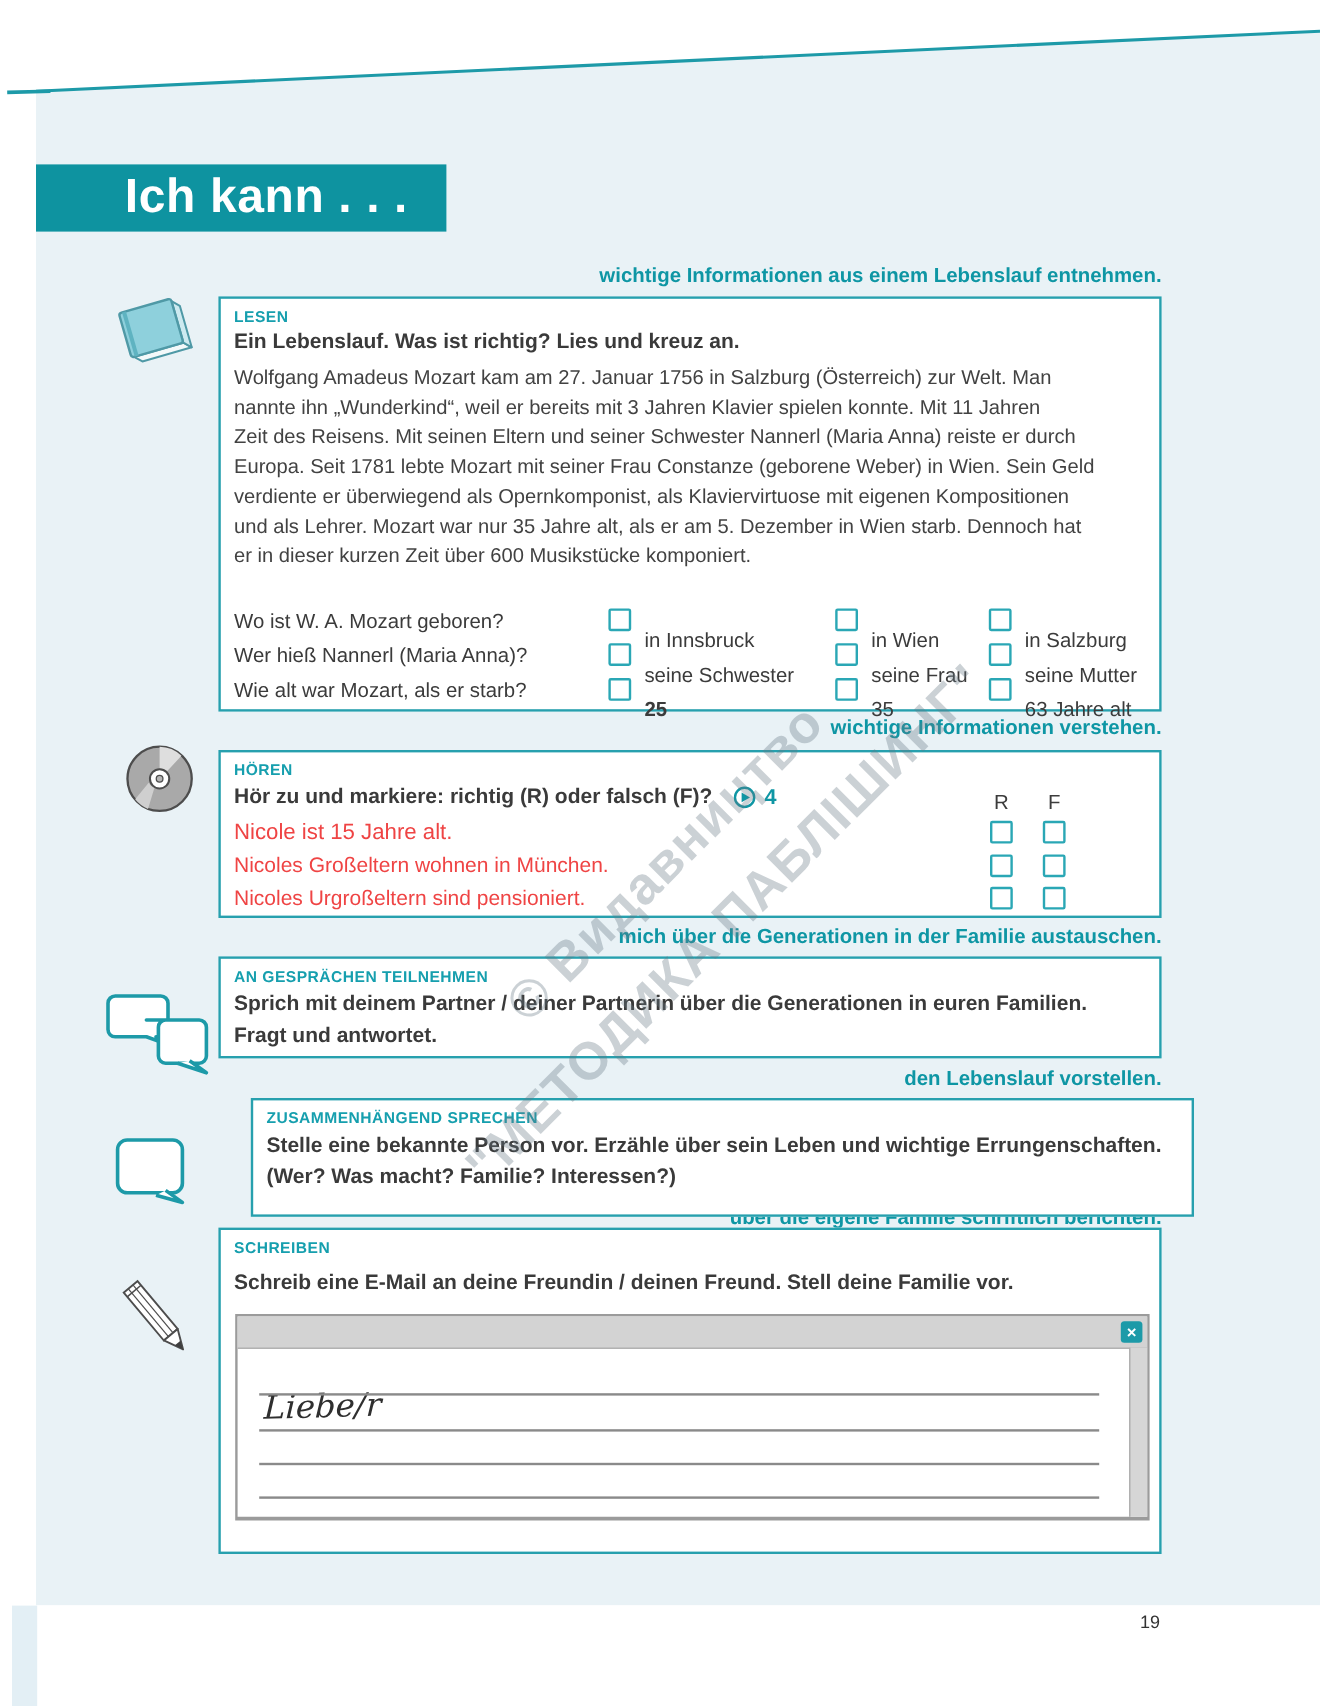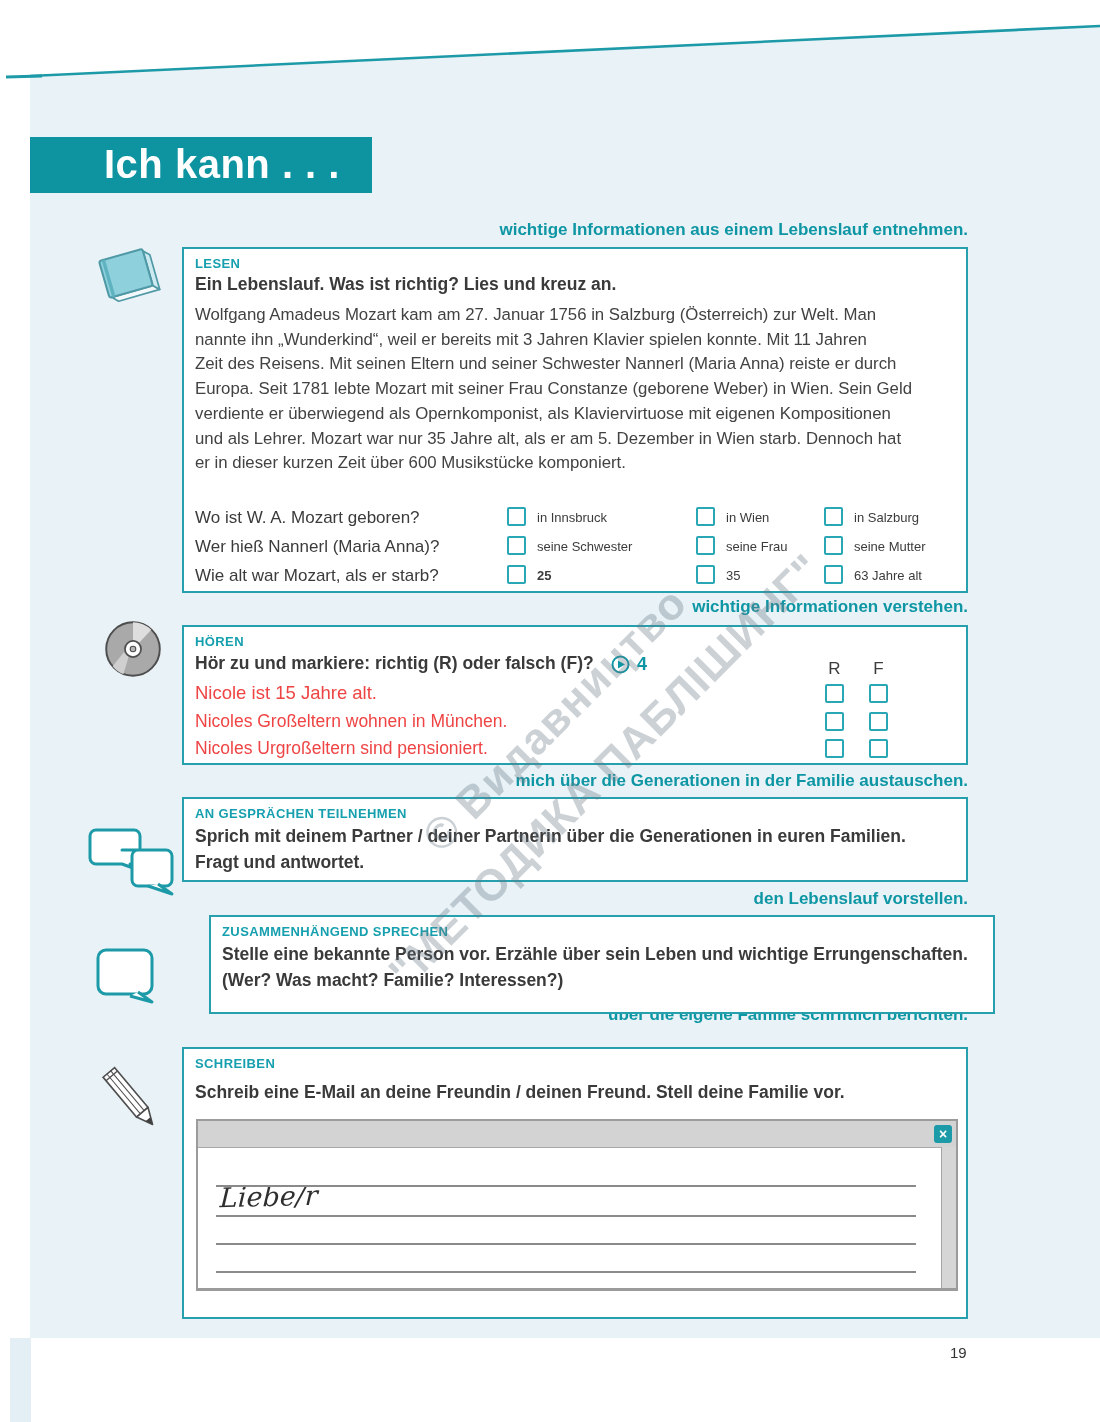--- a/index.html
+++ b/index.html
@@ -12,21 +12,21 @@
   .titlebox{position:absolute;left:30px;top:137px;width:342px;height:56px;background:#0e93a0;z-index:2;}
   .titlebox span{position:absolute;left:74px;top:5px;font-size:40px;font-weight:bold;color:#ffffff;letter-spacing:0.5px;}
   .strip{position:absolute;right:132px;font-size:17px;font-weight:bold;color:#0e96a4;z-index:2;white-space:nowrap;}
   .box{position:absolute;left:182px;width:786px;background:#ffffff;border:2px solid #27a0ae;box-sizing:border-box;z-index:2;}
   .seclabel{position:absolute;left:11px;top:7px;font-size:13px;font-weight:bold;color:#169fae;letter-spacing:0.4px;}
   .task{position:absolute;left:11px;font-size:17.5px;font-weight:bold;color:#3a3a3a;white-space:nowrap;}
   .parline{font-size:16.8px;color:#424242;line-height:24.7px;white-space:nowrap;}
   .cb{position:absolute;width:19px;height:19px;border:2px solid #2aa7b5;border-radius:2px;background:#fff;box-sizing:border-box;}
   .qrow{position:relative;height:29px;}
   .qrow .q{position:absolute;left:0;top:3px;font-size:17px;}
-  .qrow .o{position:absolute;top:5px;font-size:13px;white-space:nowrap;}
+  .qrow .o{position:absolute;top:19px;font-size:17px;white-space:nowrap;}
   .stmt{position:absolute;left:11px;font-size:17.5px;color:#ef4444;white-space:nowrap;}
   .rfhead{position:absolute;width:19px;text-align:center;font-size:17px;color:#3c3c3c;}
   .icon{position:absolute;z-index:2;}
   .watermark{position:absolute;left:250px;top:545px;width:660px;height:400px;z-index:5;pointer-events:none;
         display:flex;flex-direction:column;align-items:center;justify-content:center;
         transform:rotate(-45deg);font-weight:bold;color:rgba(104,119,131,0.34);}
   .watermark .w1{font-size:44px;letter-spacing:1px;white-space:nowrap;line-height:72px;}
   .watermark .w2{font-size:44px;letter-spacing:1px;white-space:nowrap;line-height:72px;}
   .emailwin{position:absolute;left:12px;top:70px;width:762px;height:172px;border:2px solid #9b9b9b;
         border-bottom-width:3px;background:#fff;box-sizing:border-box;}
@@ -134,21 +134,21 @@
     <div class="task" style="top:27px;">Sprich mit deinem Partner / deiner Partnerin über die Generationen in euren Familien.</div>
     <div class="task" style="top:53px;">Fragt und antwortet.</div>
   </div>
 
   <div class="box" style="top:915px;height:99px;margin-left:27px;">
     <div class="seclabel">ZUSAMMENHÄNGEND SPRECHEN</div>
     <div class="task" style="top:27px;">Stelle eine bekannte Person vor. Erzähle über sein Leben und wichtige Errungenschaften.</div>
     <div class="task" style="top:53px;">(Wer? Was macht? Familie? Interessen?)</div>
   </div>
 
-  <div class="box" style="top:1047px;height:272px;">
+  <div class="box" style="top:1023px;height:272px;">
     <div class="seclabel">SCHREIBEN</div>
     <div class="task" style="top:33px;">Schreib eine E-Mail an deine Freundin / deinen Freund. Stell deine Familie vor.</div>
     <div class="emailwin">
       <div class="emailbar">
         <div class="closebtn">×</div>
       </div>
       <div class="scrollbar"></div>
       <div style="position:absolute;left:0;top:26px;right:15px;bottom:0;">
         <div class="salutation">Liebe/r</div>
       </div>

